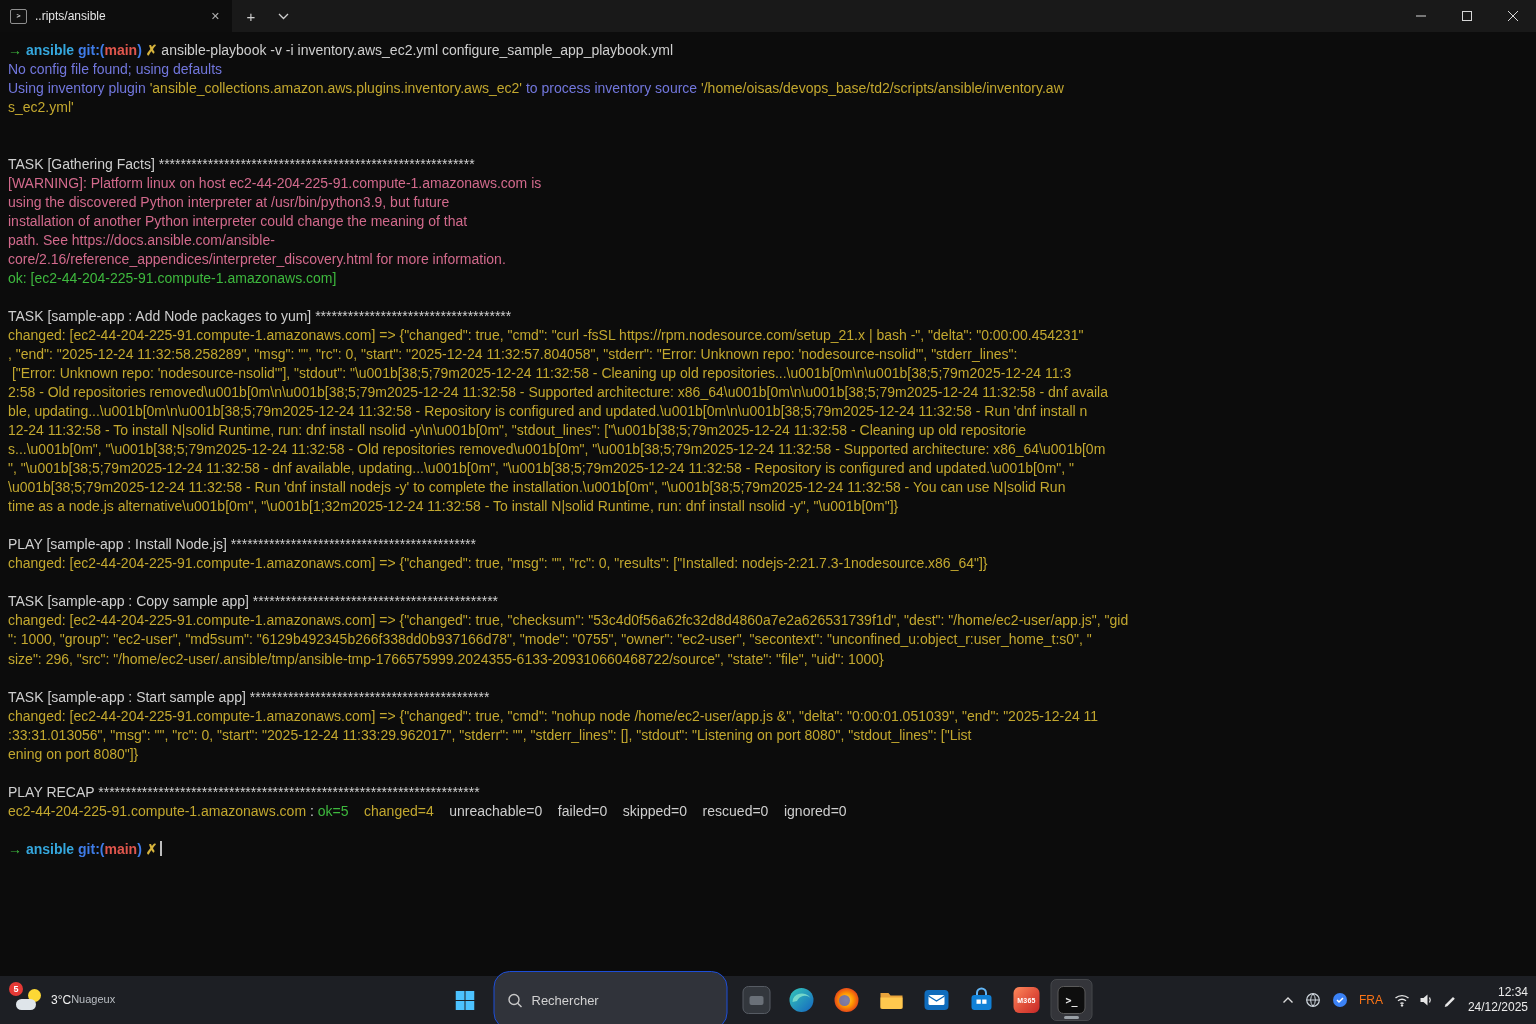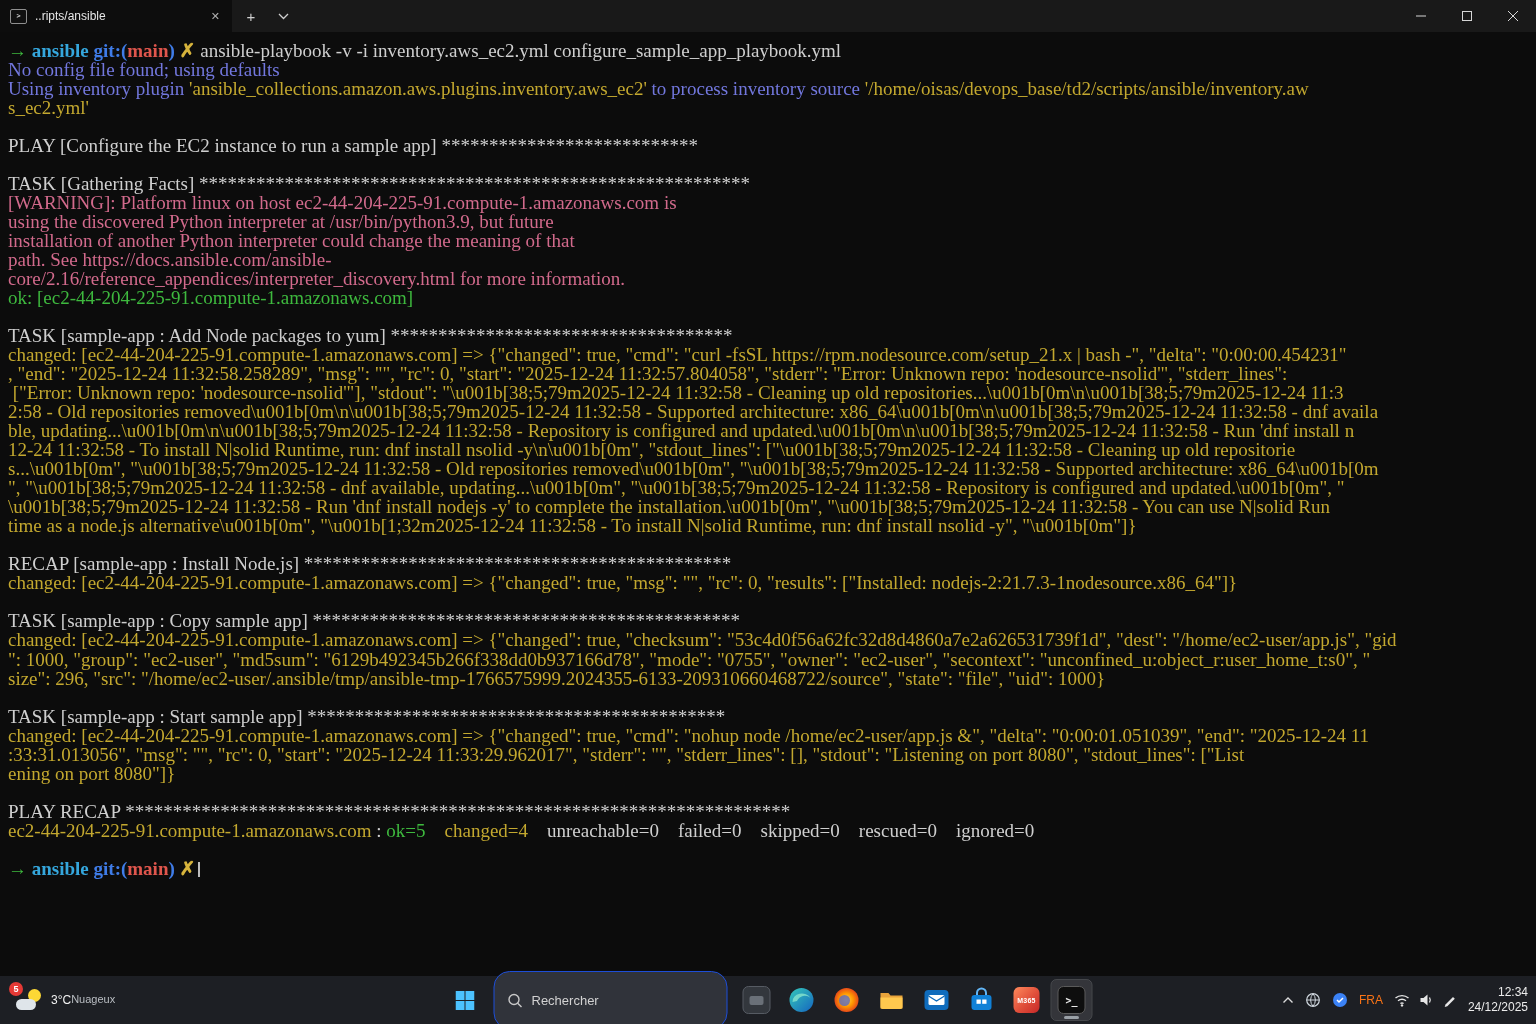--- a/index.html
+++ b/index.html
@@ -12,21 +12,21 @@
             font:bold 7px "DejaVu Sans Mono",monospace;color:#cfcfcf;background:#101010;}
   .tab-title{flex:1;font:12px "Liberation Sans",sans-serif;color:#e6e6e6;white-space:nowrap;overflow:hidden;}
   .tab-close{color:#b0b0b0;font:11px "Liberation Sans",sans-serif;padding:2px 4px;}
   .tb-btn{width:26px;height:26px;margin-left:6px;display:flex;align-items:center;justify-content:center;color:#cfcfcf;
           font:15px "Liberation Sans",sans-serif;border-radius:4px;}
   .win-controls{margin-left:auto;display:flex;height:32px;}
   .win-btn{width:46px;height:32px;display:flex;align-items:center;justify-content:center;}
 
   
   .terminal{position:absolute;top:32px;left:0;right:0;bottom:48px;background:#0c0c0c;padding:9px 0 0 8px;
-            font-family:Liberation Serif, serif;font-size:19px;overflow:hidden;}
+            font-family:Liberation Sans, sans-serif;font-size:14px;overflow:hidden;}
   .term-line{height:19.02px;line-height:19.02px;white-space:pre;}
   .seg{white-space:pre;}
   .bold{font-weight:bold;}
   .c-default{color:var(--t-default,#cfcfcf);}
   .c-green{color:var(--t-green,#3eb93e);}
   .c-cyan{color:var(--t-cyan,#35a7dd);}
   .c-blue{color:var(--t-blue,#3f7ce8);}
   .c-red{color:var(--t-red,#e0564d);}
   .c-yellow{color:var(--t-yellow,#d7b43c);}
   .c-gold{color:var(--t-gold,#c3a82f);}
@@ -100,21 +100,20 @@
         </div>
     </div>
   </div>
 
   <div class="terminal">
       <div class="term-line"><span class="seg c-green bold">→</span><span class="seg c-default"> </span><span class="seg c-cyan bold">ansible</span><span class="seg c-default"> </span><span class="seg c-blue bold">git:(</span><span class="seg c-red bold">main</span><span class="seg c-blue bold">)</span><span class="seg c-default"> </span><span class="seg c-yellow bold">✗</span><span class="seg c-default"> ansible-playbook -v -i inventory.aws_ec2.yml configure_sample_app_playbook.yml</span></div>
       <div class="term-line"><span class="seg c-violet">No config file found; using defaults</span></div>
       <div class="term-line"><span class="seg c-violet">Using inventory plugin </span><span class="seg c-gold">'ansible_collections.amazon.aws.plugins.inventory.aws_ec2'</span><span class="seg c-violet"> to process inventory source </span><span class="seg c-gold">'/home/oisas/devops_base/td2/scripts/ansible/inventory.aw</span></div>
       <div class="term-line"><span class="seg c-gold">s_ec2.yml'</span></div>
       <div class="term-line"></div>
-      <div class="term-line"><span class="seg c-default">PLAY [Configure the EC2 instance to run a sample app] ***************************</span></div>
       <div class="term-line"></div>
       <div class="term-line"><span class="seg c-default">TASK [Gathering Facts] **********************************************************</span></div>
       <div class="term-line"><span class="seg c-pink">[WARNING]: Platform linux on host ec2-44-204-225-91.compute-1.amazonaws.com is</span></div>
       <div class="term-line"><span class="seg c-pink">using the discovered Python interpreter at /usr/bin/python3.9, but future</span></div>
       <div class="term-line"><span class="seg c-pink">installation of another Python interpreter could change the meaning of that</span></div>
       <div class="term-line"><span class="seg c-pink">path. See https://docs.ansible.com/ansible-</span></div>
       <div class="term-line"><span class="seg c-pink">core/2.16/reference_appendices/interpreter_discovery.html for more information.</span></div>
       <div class="term-line"><span class="seg c-green">ok: [ec2-44-204-225-91.compute-1.amazonaws.com]</span></div>
       <div class="term-line"></div>
       <div class="term-line"><span class="seg c-default">TASK [sample-app : Add Node packages to yum] ************************************</span></div>
@@ -122,21 +121,21 @@
       <div class="term-line"><span class="seg c-gold">, "end": "2025-12-24 11:32:58.258289", "msg": "", "rc": 0, "start": "2025-12-24 11:32:57.804058", "stderr": "Error: Unknown repo: 'nodesource-nsolid'", "stderr_lines":</span></div>
       <div class="term-line"><span class="seg c-gold"> ["Error: Unknown repo: 'nodesource-nsolid'"], "stdout": "\u001b[38;5;79m2025-12-24 11:32:58 - Cleaning up old repositories...\u001b[0m\n\u001b[38;5;79m2025-12-24 11:3</span></div>
       <div class="term-line"><span class="seg c-gold">2:58 - Old repositories removed\u001b[0m\n\u001b[38;5;79m2025-12-24 11:32:58 - Supported architecture: x86_64\u001b[0m\n\u001b[38;5;79m2025-12-24 11:32:58 - dnf availa</span></div>
       <div class="term-line"><span class="seg c-gold">ble, updating...\u001b[0m\n\u001b[38;5;79m2025-12-24 11:32:58 - Repository is configured and updated.\u001b[0m\n\u001b[38;5;79m2025-12-24 11:32:58 - Run 'dnf install n</span></div>
       <div class="term-line"><span class="seg c-gold">12-24 11:32:58 - To install N|solid Runtime, run: dnf install nsolid -y\n\u001b[0m", "stdout_lines": ["\u001b[38;5;79m2025-12-24 11:32:58 - Cleaning up old repositorie</span></div>
       <div class="term-line"><span class="seg c-gold">s...\u001b[0m", "\u001b[38;5;79m2025-12-24 11:32:58 - Old repositories removed\u001b[0m", "\u001b[38;5;79m2025-12-24 11:32:58 - Supported architecture: x86_64\u001b[0m</span></div>
       <div class="term-line"><span class="seg c-gold">", "\u001b[38;5;79m2025-12-24 11:32:58 - dnf available, updating...\u001b[0m", "\u001b[38;5;79m2025-12-24 11:32:58 - Repository is configured and updated.\u001b[0m", "</span></div>
       <div class="term-line"><span class="seg c-gold">\u001b[38;5;79m2025-12-24 11:32:58 - Run 'dnf install nodejs -y' to complete the installation.\u001b[0m", "\u001b[38;5;79m2025-12-24 11:32:58 - You can use N|solid Run</span></div>
       <div class="term-line"><span class="seg c-gold">time as a node.js alternative\u001b[0m", "\u001b[1;32m2025-12-24 11:32:58 - To install N|solid Runtime, run: dnf install nsolid -y", "\u001b[0m"]}</span></div>
       <div class="term-line"></div>
-      <div class="term-line"><span class="seg c-default">RECAP [sample-app : Install Node.js] *********************************************</span></div>
+      <div class="term-line"><span class="seg c-default">PLAY [sample-app : Install Node.js] *********************************************</span></div>
       <div class="term-line"><span class="seg c-gold">changed: [ec2-44-204-225-91.compute-1.amazonaws.com] =&gt; {"changed": true, "msg": "", "rc": 0, "results": ["Installed: nodejs-2:21.7.3-1nodesource.x86_64"]}</span></div>
       <div class="term-line"></div>
       <div class="term-line"><span class="seg c-default">TASK [sample-app : Copy sample app] *********************************************</span></div>
       <div class="term-line"><span class="seg c-gold">changed: [ec2-44-204-225-91.compute-1.amazonaws.com] =&gt; {"changed": true, "checksum": "53c4d0f56a62fc32d8d4860a7e2a626531739f1d", "dest": "/home/ec2-user/app.js", "gid</span></div>
       <div class="term-line"><span class="seg c-gold">": 1000, "group": "ec2-user", "md5sum": "6129b492345b266f338dd0b937166d78", "mode": "0755", "owner": "ec2-user", "secontext": "unconfined_u:object_r:user_home_t:s0", "</span></div>
       <div class="term-line"><span class="seg c-gold">size": 296, "src": "/home/ec2-user/.ansible/tmp/ansible-tmp-1766575999.2024355-6133-209310660468722/source", "state": "file", "uid": 1000}</span></div>
       <div class="term-line"></div>
       <div class="term-line"><span class="seg c-default">TASK [sample-app : Start sample app] ********************************************</span></div>
       <div class="term-line"><span class="seg c-gold">changed: [ec2-44-204-225-91.compute-1.amazonaws.com] =&gt; {"changed": true, "cmd": "nohup node /home/ec2-user/app.js &amp;", "delta": "0:00:01.051039", "end": "2025-12-24 11</span></div>
       <div class="term-line"><span class="seg c-gold">:33:31.013056", "msg": "", "rc": 0, "start": "2025-12-24 11:33:29.962017", "stderr": "", "stderr_lines": [], "stdout": "Listening on port 8080", "stdout_lines": ["List</span></div>

